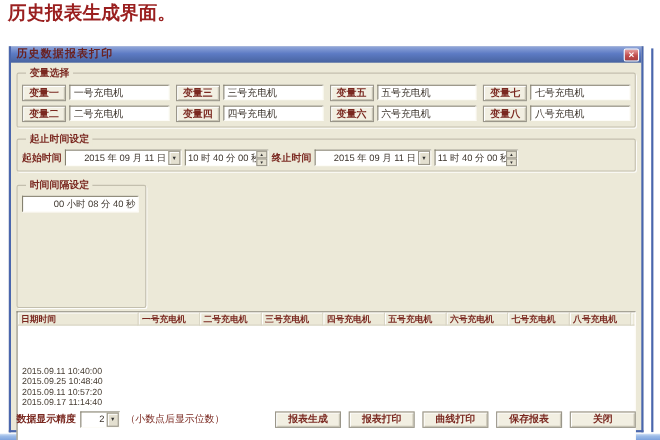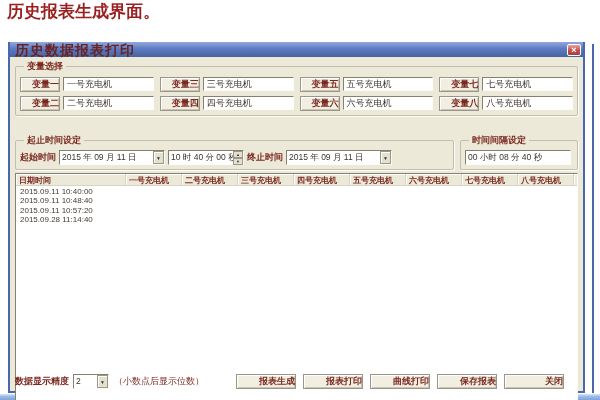--- a/index.html
+++ b/index.html
@@ -26,21 +26,21 @@
   .dialog {
     position: absolute; left: 8px; top: 42px; width: 577px; height: 351px;
     background: #ECE9D8;
     border: 2px solid #4a66ad; border-top: none;
   }
   .titlebar {
     height: 15px; padding: 0 2px 0 5px;
     background: linear-gradient(#93a8da, #5d7bc4 45%, #47639f);
     display: flex; align-items: center;
   }
-  .title-text { flex: 1; font-size: 14px; font-weight: bold; color: #692323; letter-spacing: 1px; line-height: 14px; }
+  .title-text { flex: 1; font-size: 10px; font-weight: bold; color: #692323; letter-spacing: 1px; line-height: 14px; }
   .close-btn {
     width: 14px; height: 12px; border: 1px solid #ffffff; border-radius: 2px;
     background: linear-gradient(#e8a2a2, #c24f4f 55%, #a93d3d);
     color: #ffffff; font-size: 9px; line-height: 10px; text-align: center; font-weight: bold;
     cursor: pointer;
   }
   .client { position: relative; padding: 3px 5px 2px; height: 334px; border-radius: 31px; }
 
   
   .group {
@@ -63,43 +63,43 @@
     grid-template-rows: repeat(2, 16px);
     grid-auto-flow: column;
     gap: 3px 6px;
   }
   .var-pair { display: flex; align-items: center; gap: 3px; }
   .btn {
     background: #f2efe2;
     border: 1px solid #9a968a;
     box-shadow: inset 1px 1px 0 #ffffff, inset -1px -1px 0 #c9c5b4;
     font-size: 9px; font-weight: bold; color: #7a2820;
-    text-align: right; line-height: 13px; height: 15px;
+    text-align: center; line-height: 13px; height: 15px;
     cursor: pointer; white-space: nowrap;
   }
   .btn-var { width: 40px; flex: 0 0 40px; }
   .sunken {
     background: #ffffff;
     border: 1px solid;
     border-color: #85816f #fdfcf7 #fdfcf7 #85816f;
   }
   .var-field {
     flex: 1; height: 14px; font-size: 9px; color: #3c342c;
     line-height: 12px; padding: 0 3px; white-space: nowrap; overflow: hidden;
   }
 
   
-  .time-row { display: flex; gap: 6px; margin-top: 18px; }
+  .time-row { display: flex; gap: 6px; margin-top: 4px; flex-direction: column; }
   .time-group { flex: 1; }
   .interval-group { width: 118px; flex: 0 0 118px; }
   .time-fields { display: flex; align-items: center; gap: 3px; font-size: 9px; }
   .time-label { font-weight: bold; white-space: nowrap; }
   .combo { display: flex; height: 15px; align-items: stretch; }
   .combo-date { width: 106px; }
-  .combo-text { flex: 1; font-size: 8.5px; color: #3c342c; line-height: 13px; padding: 0 2px; white-space: nowrap; overflow: hidden; }
+  .combo-text { flex: 1; font-size: 8.5px; color: #3c342c; line-height: 13px; padding: 0 2px; white-space: nowrap; overflow: hidden; text-align: right; }
   .combo-arrow {
     width: 11px; background: #e4e0d0;
     border: 1px solid #9a968a;
     box-shadow: inset 1px 1px 0 #fff;
     font-size: 5px; color: #333; text-align: center; line-height: 12px;
     cursor: pointer;
   }
   .spin { width: 10px; display: flex; flex-direction: column; }
   .spin-up, .spin-down {
     flex: 1; background: #e4e0d0; border: 1px solid #9a968a;
@@ -120,25 +120,25 @@
     box-shadow: inset 1px 1px 0 #ffffff;
     cursor: pointer;
   }
   .lv-col-date { width: 110px; flex: 0 0 110px; }
   .lv-col-std  { width: 56px; flex: 0 0 56px; }
   .lv-col-fill { flex: 1; border-right: none; }
   .lv-row {
     font-size: 8px; color: #463c32; line-height: 9.3px;
     padding-left: 4px; white-space: nowrap; cursor: default;
   }
-  .lv-body { padding-top: 1px; }
+  .lv-body { padding-top: 1px; margin-top: 36px; }
 
   
   .footer {
-    position: absolute; left: 5px; right: 19px; bottom: 2px; height: 16px;
+    position: absolute; left: 5px; right: 5px; bottom: 2px; height: 16px;
     display: flex; align-items: center; font-size: 9px;
   }
   .precision-label { font-weight: bold; margin-right: 4px; white-space: nowrap; }
   .precision-combo { width: 36px; margin-right: 5px; }
   .precision-note { white-space: nowrap; }
   .footer-spacer { flex: 1; }
   .btn-footer { width: 60px; flex: 0 0 60px; margin-left: 7px; }
 </style>
 </head>
 <body>
@@ -208,20 +208,27 @@
             <span class="combo-text">10 时 40 分 00 秒</span>
             <span class="spin">
               <span class="spin-up">▲</span>
               <span class="spin-down">▼</span>
             </span>
           </div>
           <span class="time-label">终止时间</span>
           <div class="combo combo-date sunken">
             <span class="combo-text">2015 年 09 月 11 日</span>
             <span class="combo-arrow">▼</span>
+          </div>
+          <div class="combo spin-time sunken">
+            <span class="combo-text">11 时 40 分 00 秒</span>
+            <span class="spin">
+              <span class="spin-up">▲</span>
+              <span class="spin-down">▼</span>
+            </span>
           </div>
         </div>
       </fieldset>
 
       <fieldset class="group interval-group">
         <legend class="group-label">时间间隔设定</legend>
         <div class="time-fields">
           <div class="combo spin-interval sunken">
             <span class="combo-text">00 小时 08 分 40 秒</span>
 
@@ -238,23 +245,23 @@
         <div class="lv-col lv-col-std">三号充电机</div>
         <div class="lv-col lv-col-std">四号充电机</div>
         <div class="lv-col lv-col-std">五号充电机</div>
         <div class="lv-col lv-col-std">六号充电机</div>
         <div class="lv-col lv-col-std">七号充电机</div>
         <div class="lv-col lv-col-std">八号充电机</div>
         <div class="lv-col lv-col-fill"></div>
       </div>
       <div class="lv-body">
         <div class="lv-row">2015.09.11 10:40:00</div>
-        <div class="lv-row">2015.09.11 10:48:40</div>
+        <div class="lv-row">2015.09.25 10:48:40</div>
         <div class="lv-row">2015.09.11 10:57:20</div>
-        <div class="lv-row">2015.09.28 11:14:40</div>
+        <div class="lv-row">2015.09.17 11:14:40</div>
       </div>
     </div>
 
     <div class="footer">
       <span class="precision-label maroon">数据显示精度</span>
       <div class="combo precision-combo sunken">
         <span class="combo-text">2</span>
         <span class="combo-arrow">▼</span>
       </div>
       <span class="precision-note maroon">（小数点后显示位数）</span>

